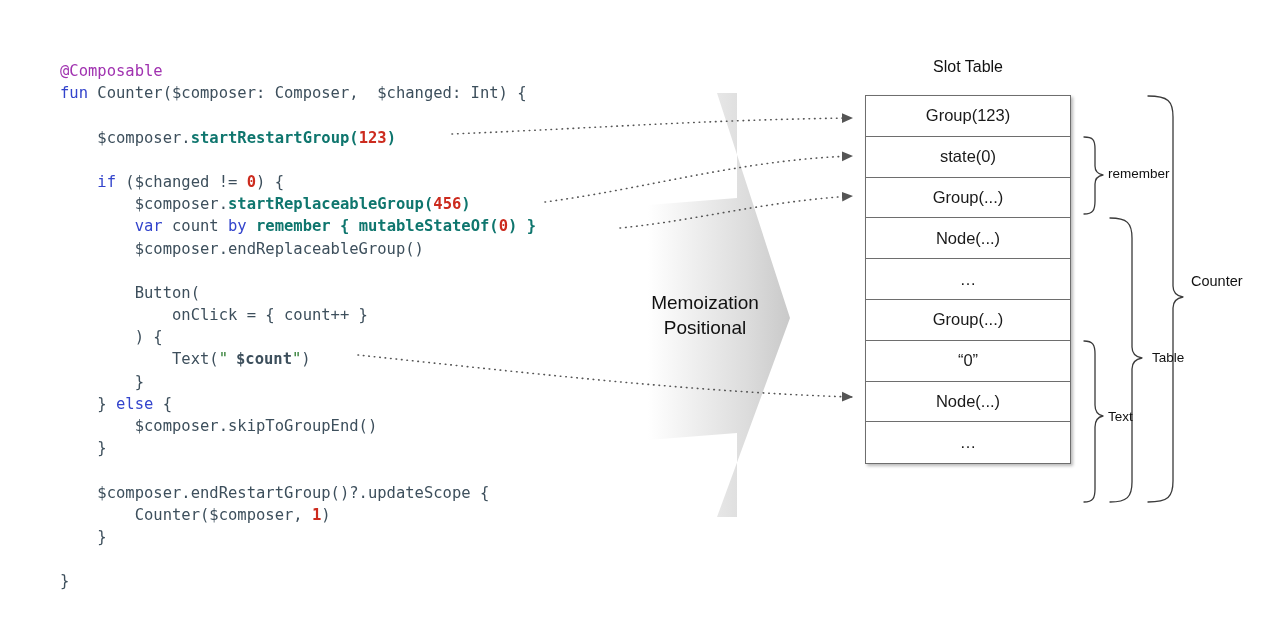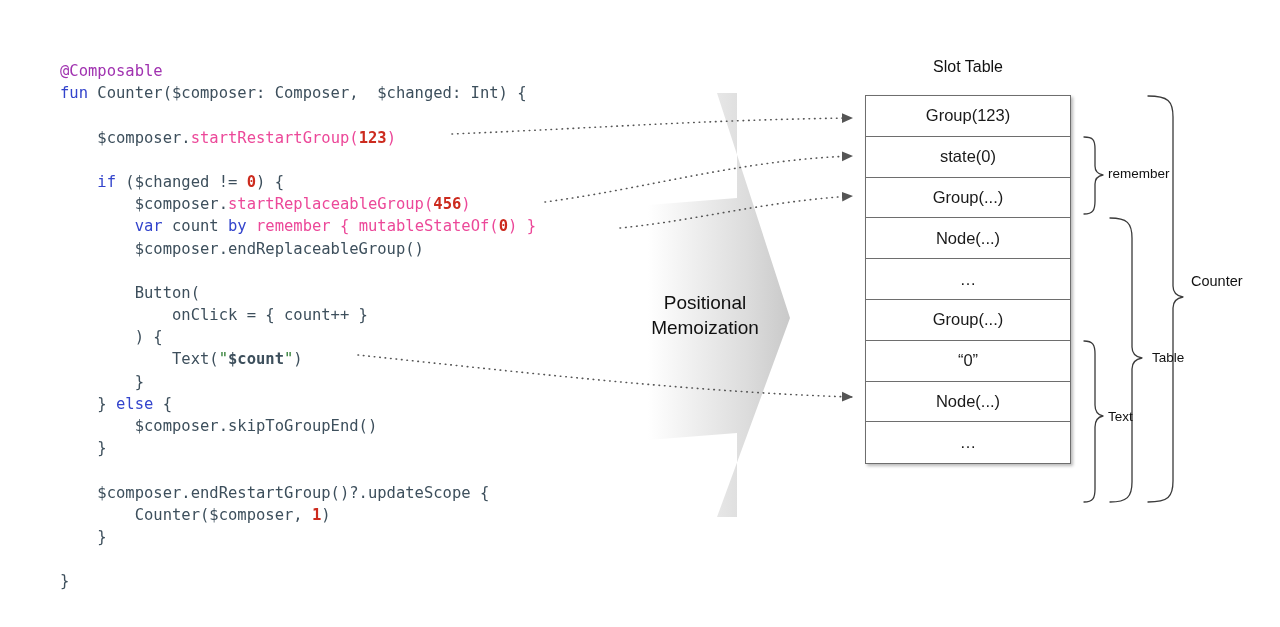--- a/index.html
+++ b/index.html
@@ -27,23 +27,23 @@
     font-size: 15.5px;
     line-height: 22.2px;
     color: #3d4f5c;
     white-space: pre;
     letter-spacing: 0px;
   }
   #code-block .ln { display: block; height: 22.2px; }
   .tok-ann  { color: #A032B0; margin-top: 21px; }
   .tok-kw   { color: #3344CC; }
   .tok-num  { color: #CC2B1E; font-weight: bold; }
-  .tok-fn   { color: #ec4899; font-weight: normal; text-align: center; }
+  .tok-fn   { color: #0f766e; font-weight: bold; text-align: center; }
   .tok-str  { color: #2E7D32; }
-  .tok-strb { color: #3d4f5c; font-weight: bold; }
+  .tok-strb { color: #3d4f5c; font-weight: bold; margin-left: 8px; }
   .tok-plain{ color: #3d4f5c; }
 
   
   #overlay {
     position: absolute;
     left: 0; top: 0;
     width: 1280px; height: 627px;
     pointer-events: none;
   }
 
@@ -176,22 +176,22 @@
              C 1168 96 1173 101 1173 117
              L 1173 286
              C 1173 293 1177 296 1183 297
              C 1177 298 1173 301 1173 308
              L 1173 481
              C 1173 497 1168 502 1148 502"></path>
   </g>
 </svg>
 
 <div id="arrow-label">
+  <span class="l">Memoization</span>
   <span class="l">Positional</span>
-  <span class="l">Memoization</span>
 </div>
 
 <div id="slot-table-title">Slot Table</div>
 
 <div id="slot-table">
   <div class="slot-row">Group(123)</div>
   <div class="slot-row">state(0)</div>
   <div class="slot-row">Group(...)</div>
   <div class="slot-row">Node(...)</div>
   <div class="slot-row">…</div>

